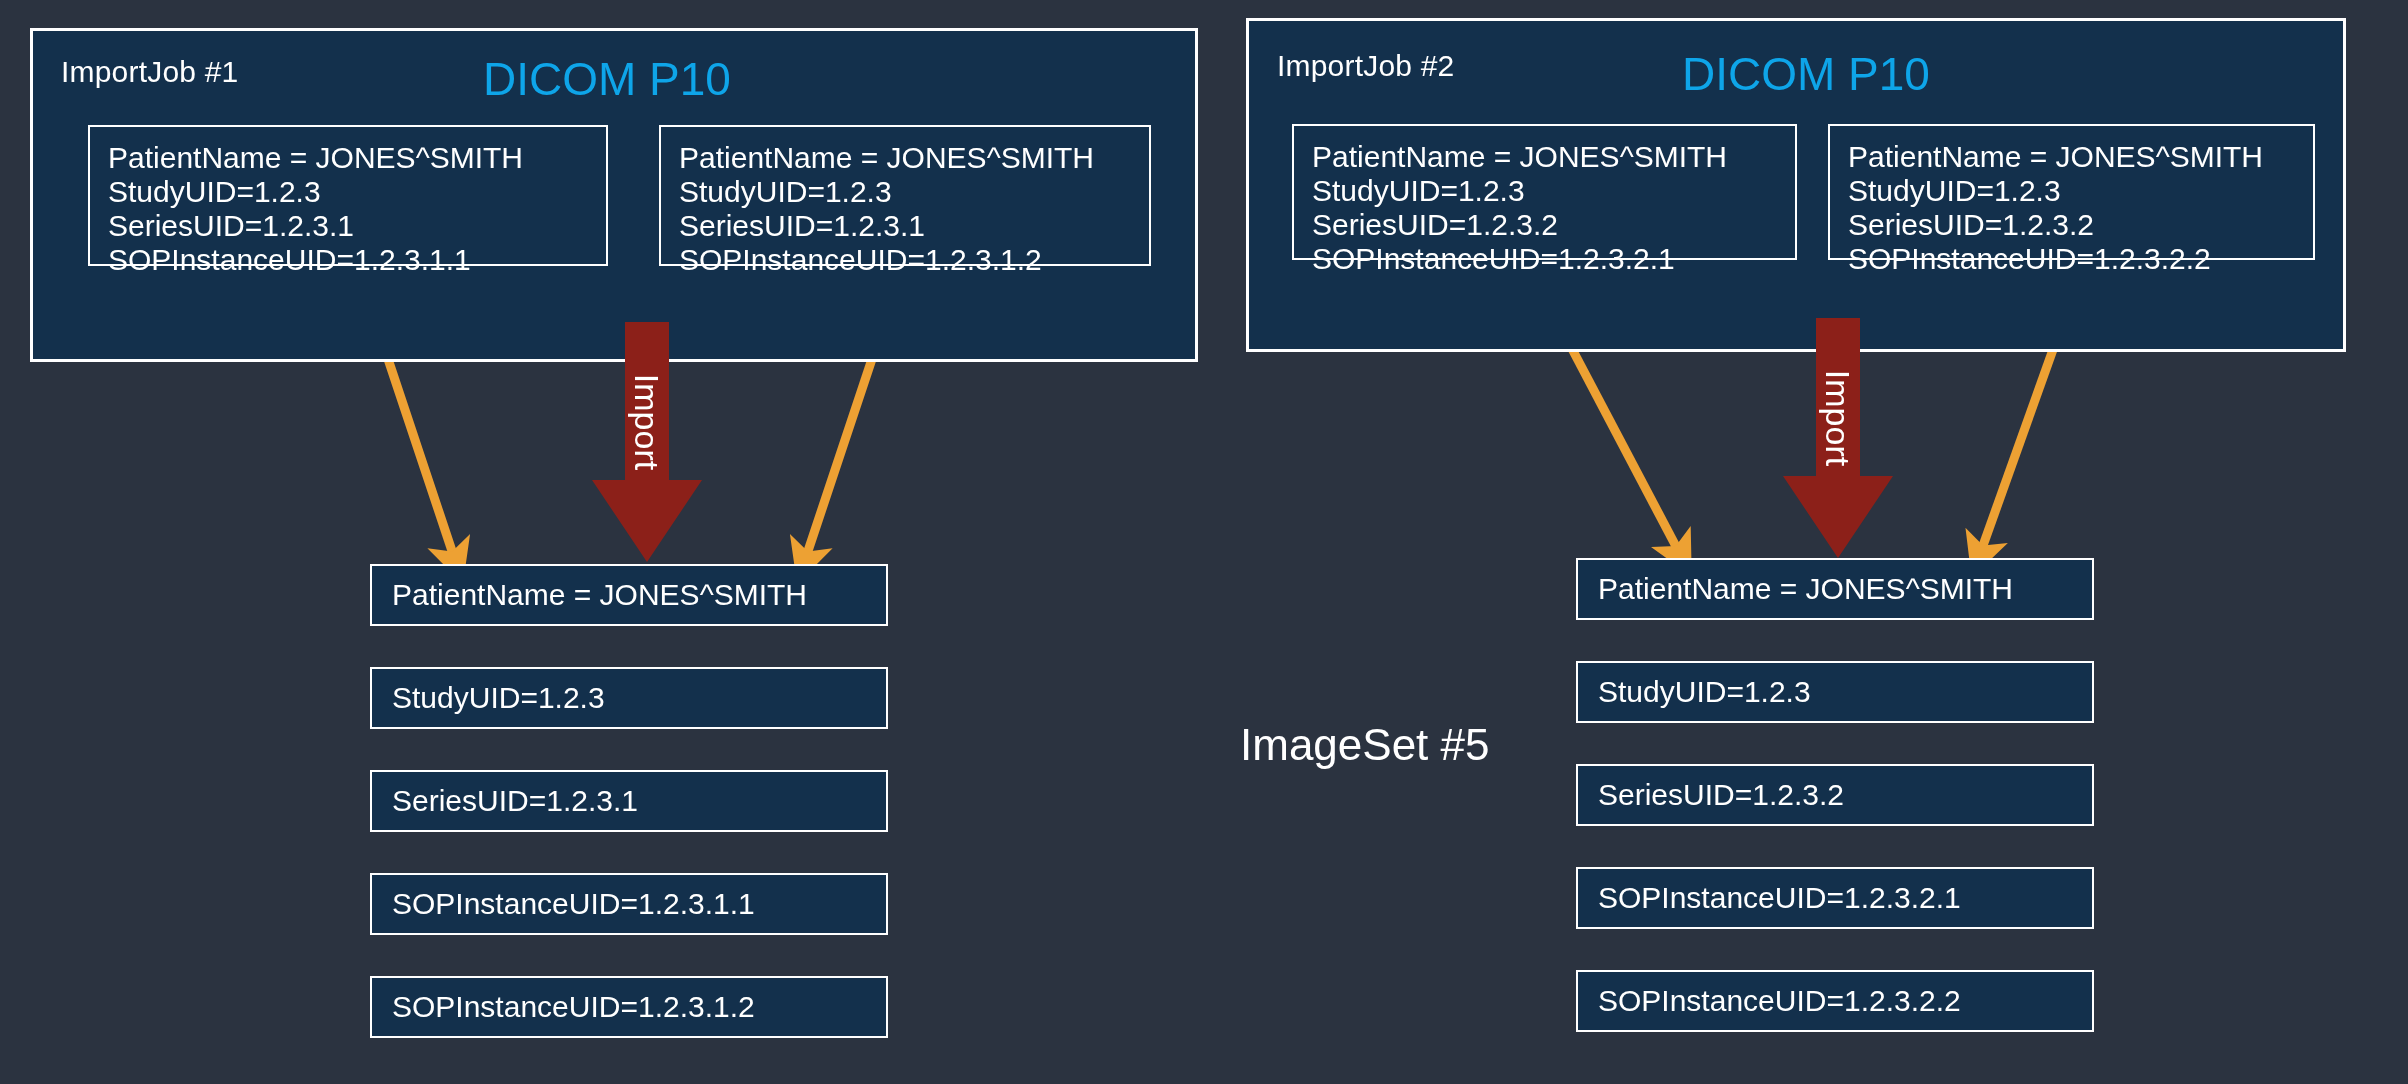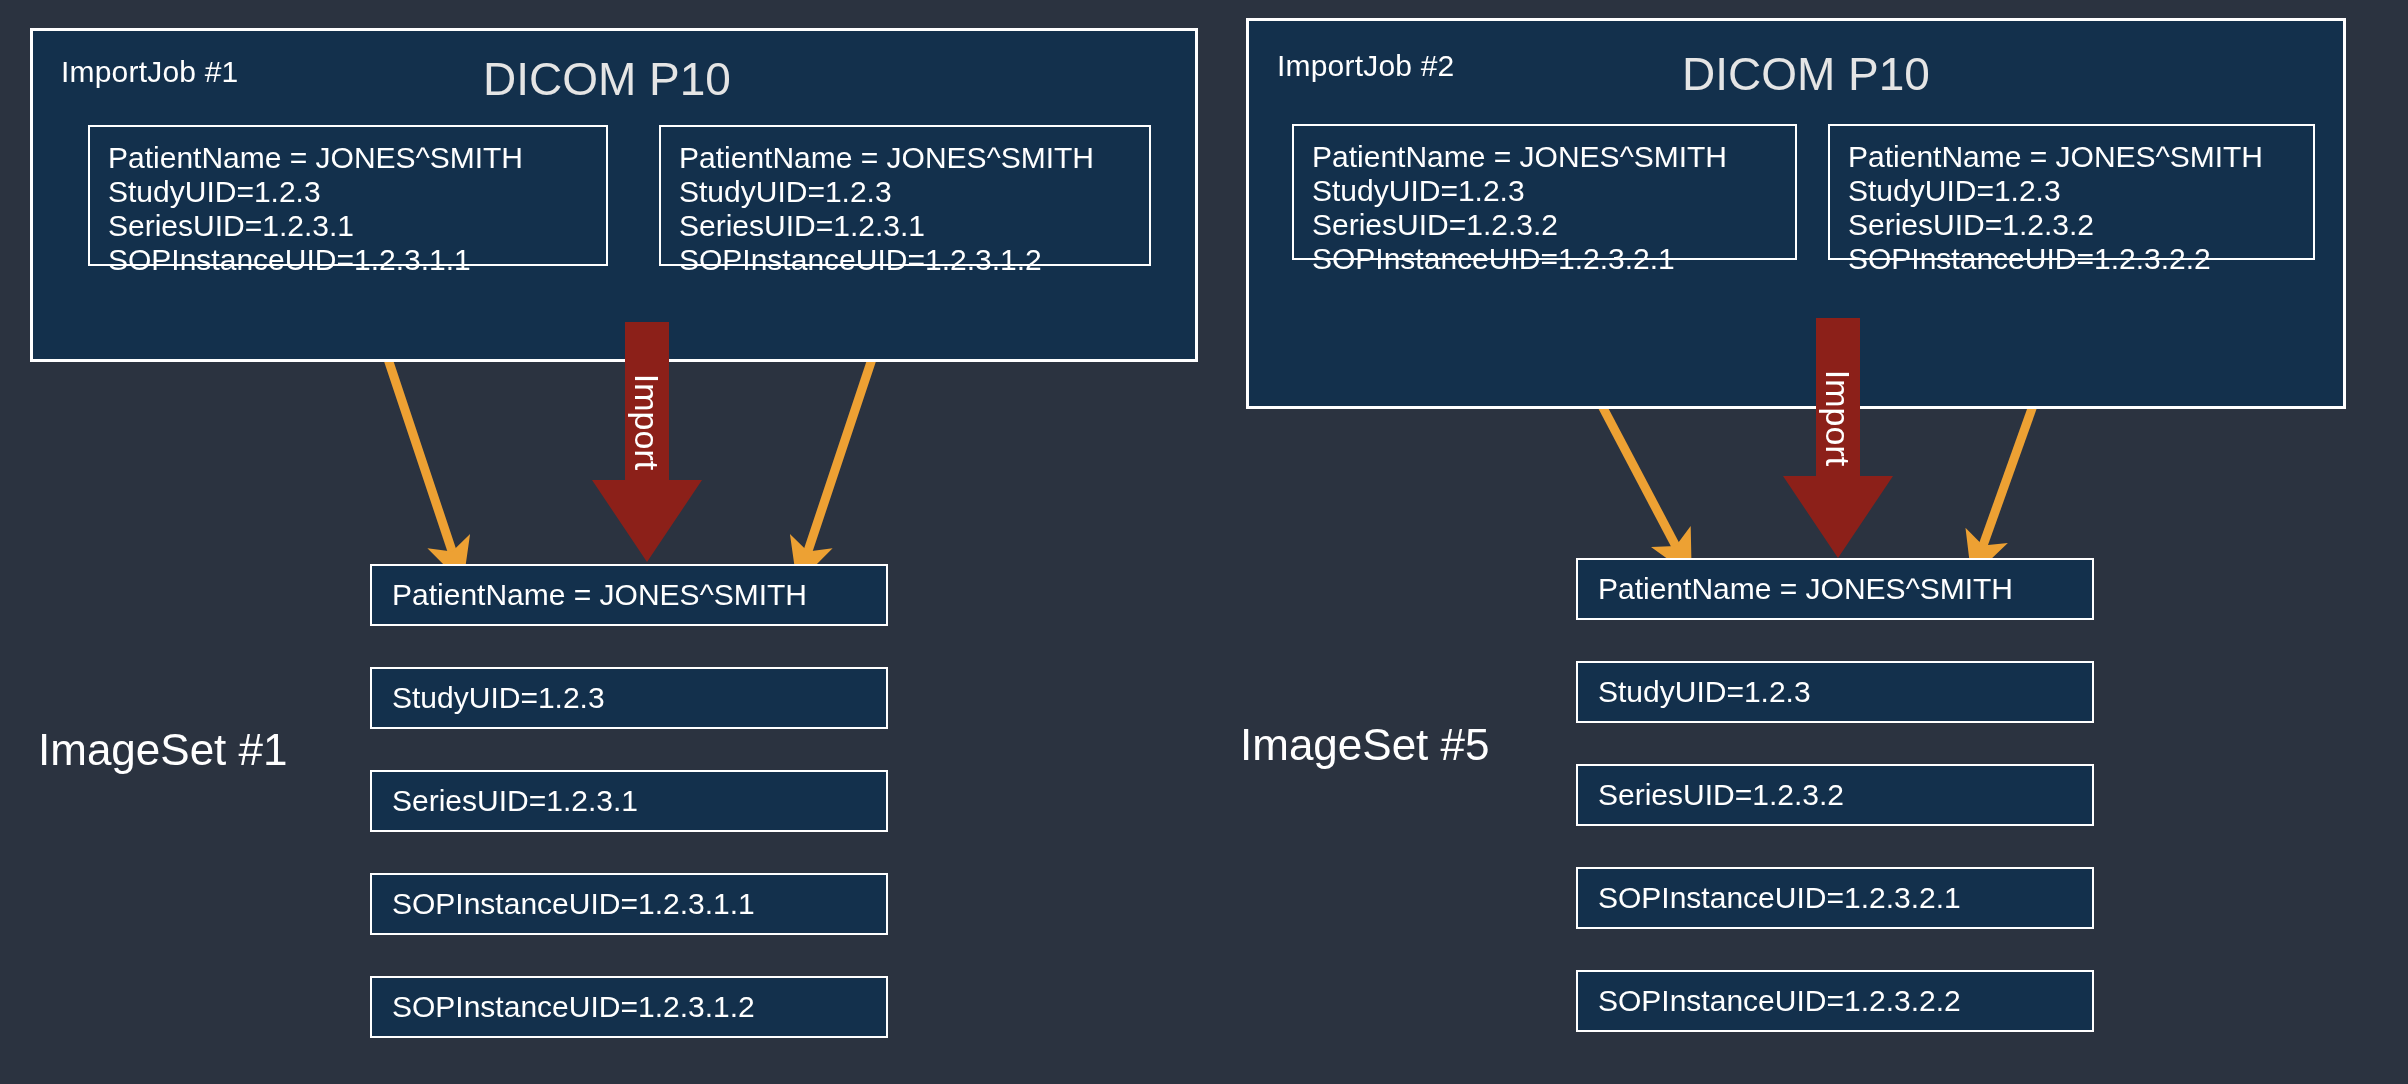--- a/index.html
+++ b/index.html
@@ -21,36 +21,36 @@
   }
 
   
   .job-panel {
     position: absolute;
     box-sizing: border-box;
     background: #13304c;
     border: 3px solid #ffffff;
   }
   #job-panel-1 { left: 30px;   top: 28px; width: 1168px; height: 334px; }
-  #job-panel-2 { left: 1246px; top: 18px; width: 1100px; height: 391px; }
+  #job-panel-2 { left: 1246px; top: 18px; width: 1100px; height: 334px; }
 
   .job-label {
     position: absolute;
     color: #ffffff;
     font-size: 30px;
     line-height: 1;
     letter-spacing: 0.2px;
     white-space: nowrap;
   }
   #job-panel-1 .job-label { left: 28px; top: 26px; }
   #job-panel-2 .job-label { left: 28px; top: 30px; }
 
   .panel-title {
     position: absolute;
-    color: #e5e5e5;
+    color: #0ea5e9;
     font-size: 46px;
     line-height: 1;
     white-space: nowrap;
   }
   #job-panel-1 .panel-title { left: 450px; top: 25px; }
   #job-panel-2 .panel-title { left: 433px; top: 30px; }
 
   
   .dicom-box {
     position: absolute;
@@ -216,21 +216,20 @@
     <div class="arrow-label">Import</div>
   </div>
 
   <div class="import-arrow" id="import-arrow-2">
     <svg viewBox="0 0 110 240" xmlns="http://www.w3.org/2000/svg">
       <path d="M33,0 L77,0 L77,158 L110,158 L55,240 L0,158 L33,158 Z" fill="#8c2019"></path>
     </svg>
     <div class="arrow-label">Import</div>
   </div>
 
-  <div class="imageset-label" id="imageset-label-1">ImageSet #1</div>
 
   <div class="attr-box" id="set1-row-0">
     <span class="attr-text">PatientName = JONES^SMITH</span>
   </div>
   <div class="attr-box" id="set1-row-1">
     <span class="attr-text">StudyUID=1.2.3</span>
   </div>
   <div class="attr-box" id="set1-row-2">
     <span class="attr-text">SeriesUID=1.2.3.1</span>
   </div>

